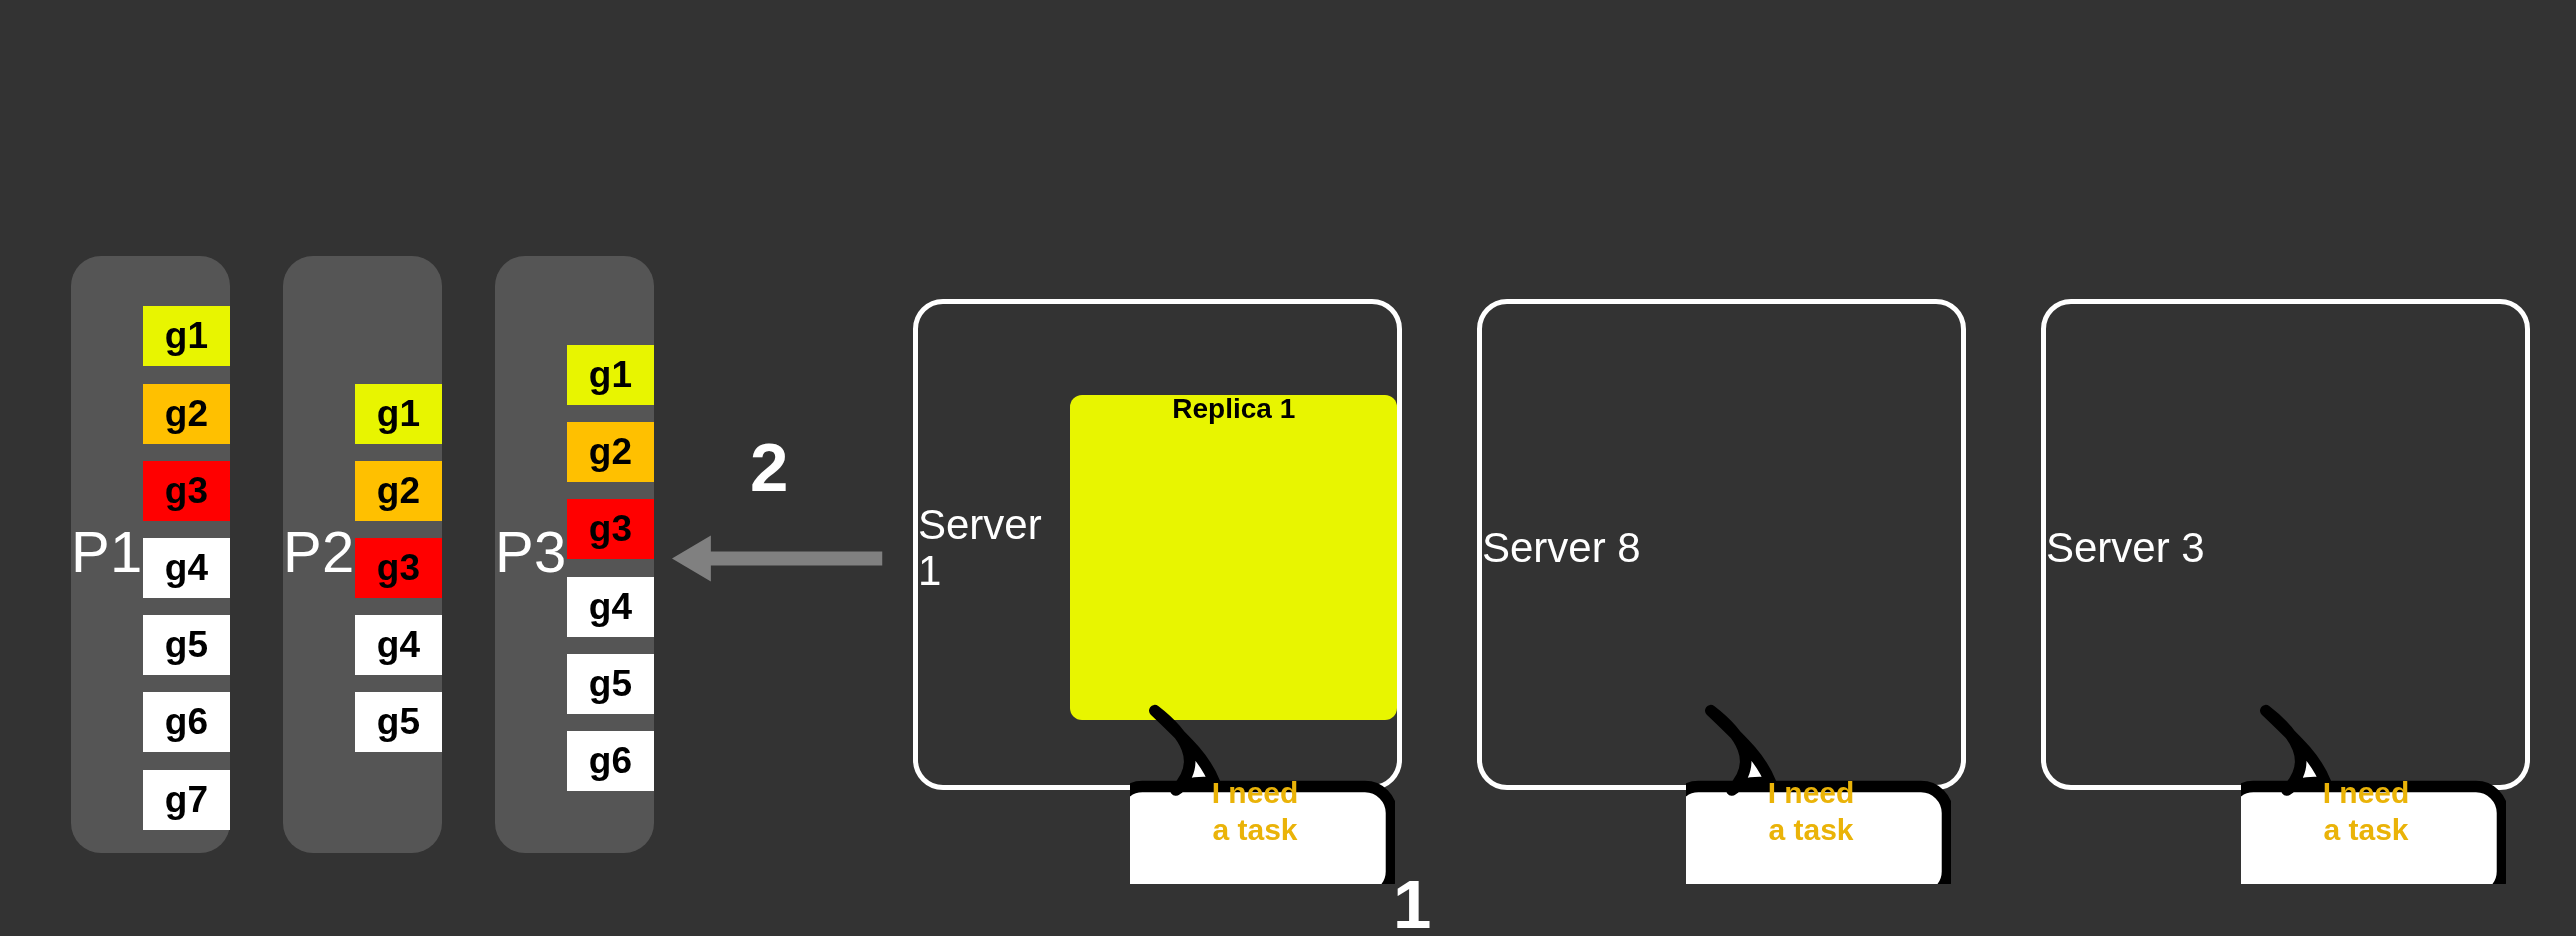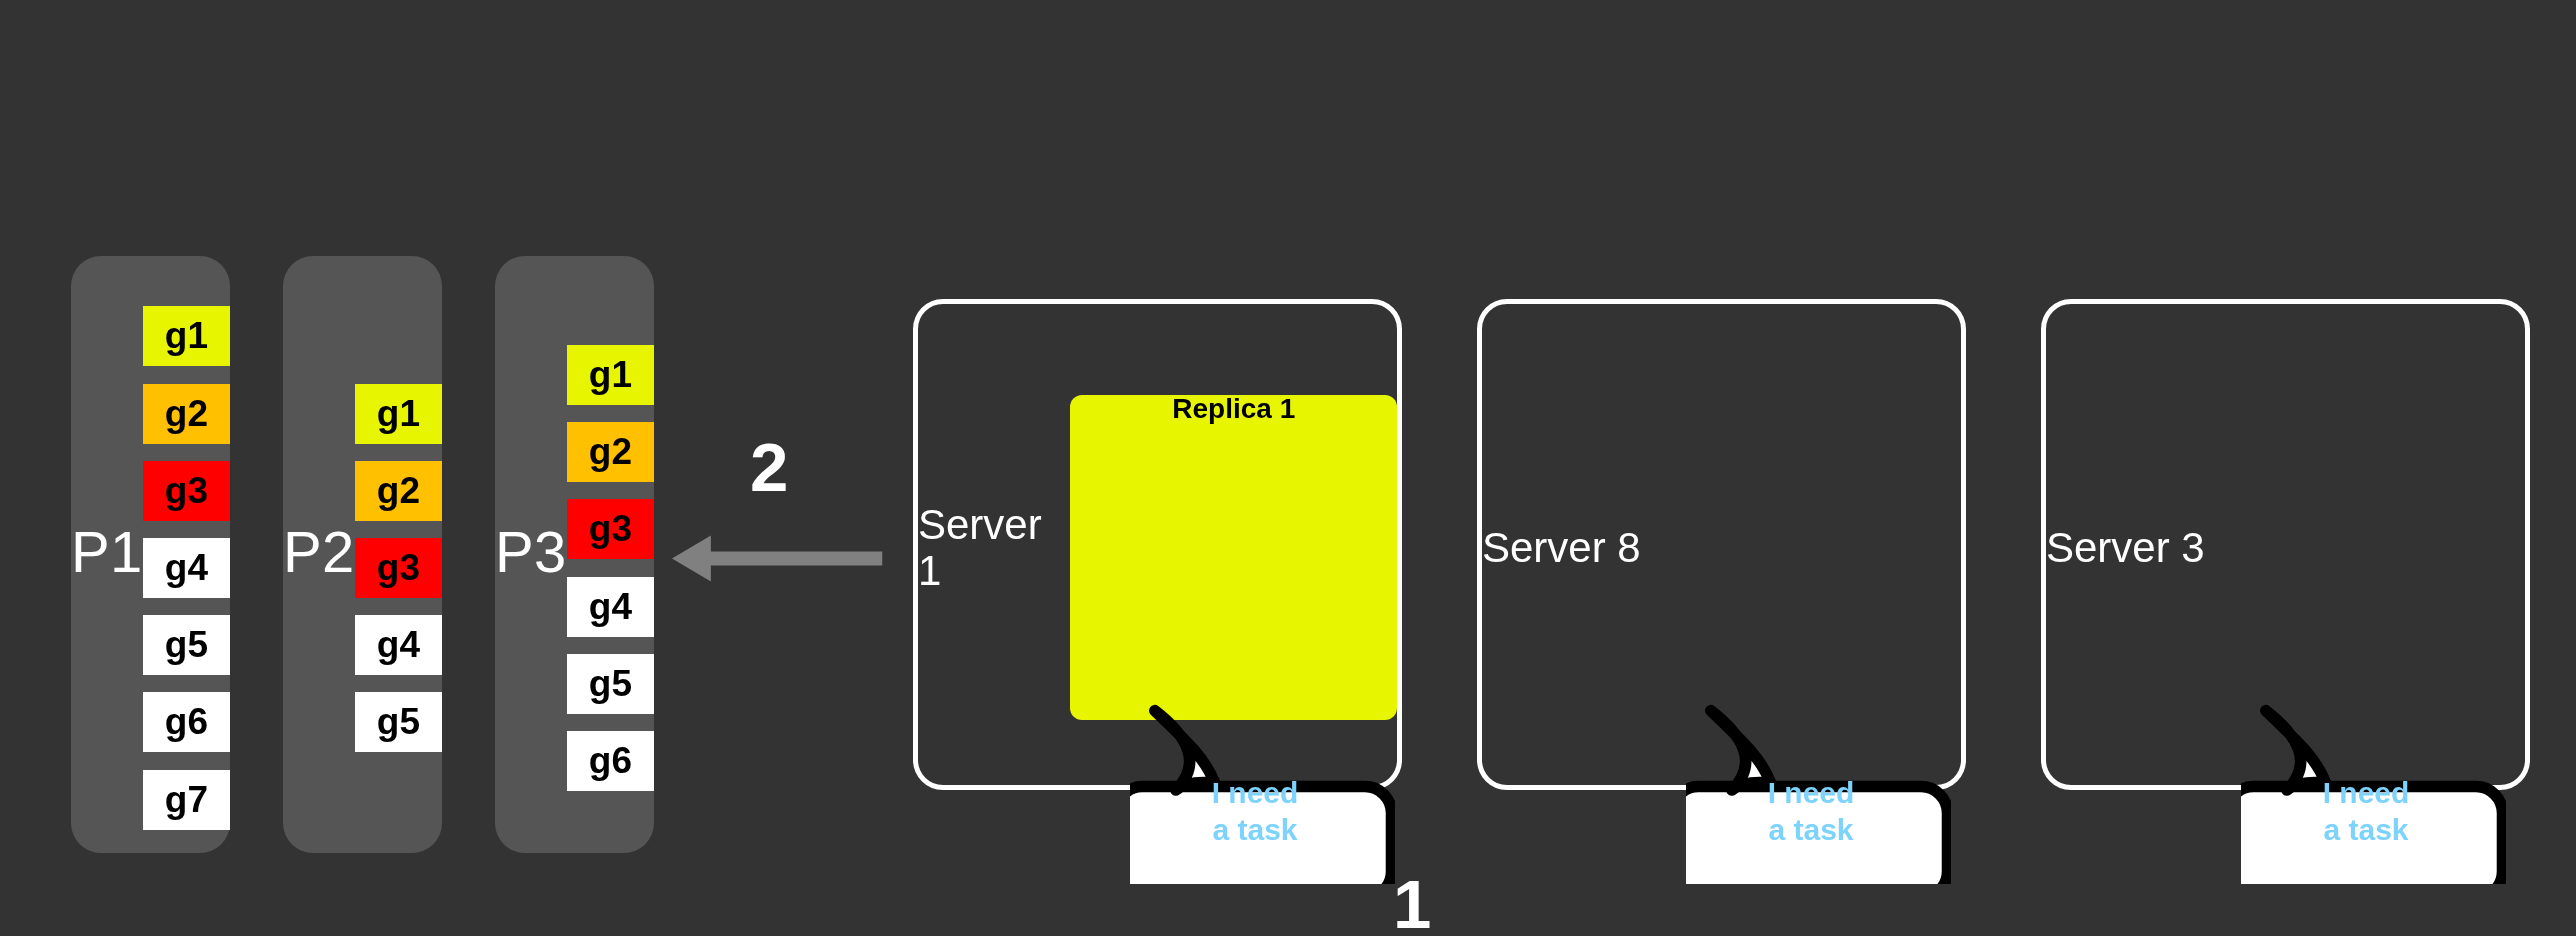--- a/index.html
+++ b/index.html
@@ -66,21 +66,21 @@
   }
   .replica-label{
     color:#000000;font-size:28px;font-weight:bold;line-height:1;
   }
 
   
   .bubble{position:absolute;width:226px;height:124px;}
   .bubble .btext{
     position:absolute;left:0;top:0;width:226px;height:124px;
     display:flex;flex-direction:column;align-items:center;justify-content:center;
-    color:#7dd3fc;font-size:30px;font-weight:bold;line-height:1.25;
+    color:#eab308;font-size:30px;font-weight:bold;line-height:1.25;
     text-align:center;pointer-events:none;
   }
   .bubble svg{position:absolute;left:-12.4px;top:-51px;}
   .b1{left:1142px;top:749px;}
   .b2{left:1698px;top:749px;}
   .b3{left:2253px;top:749px;}
 </style>
 </head>
 <body>
 

